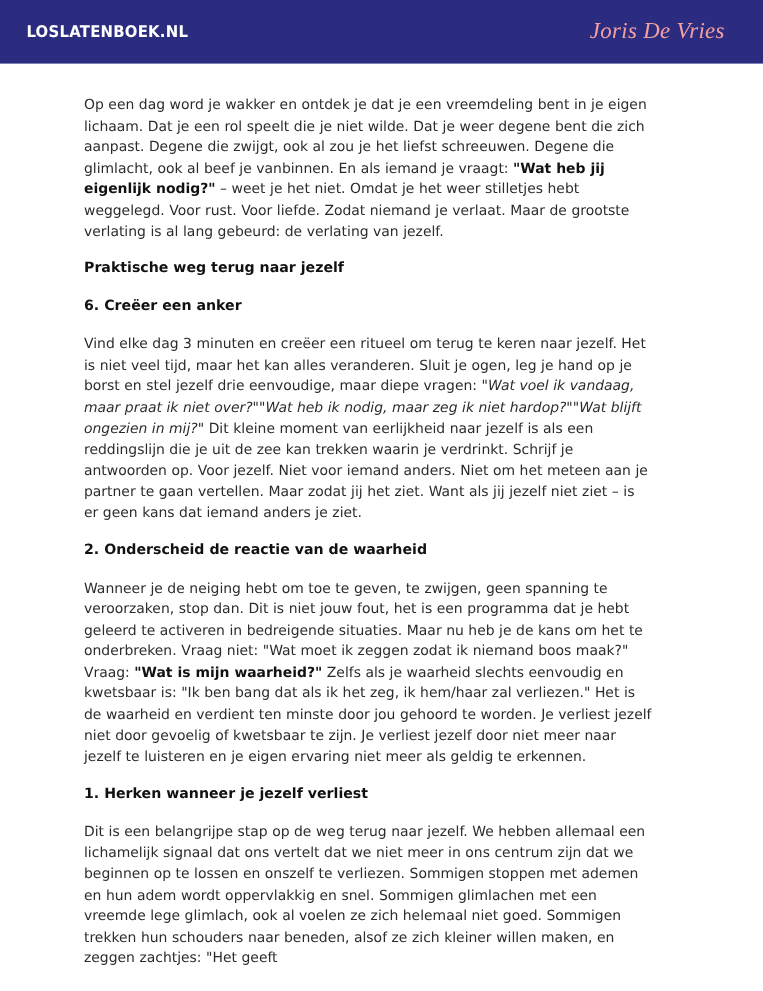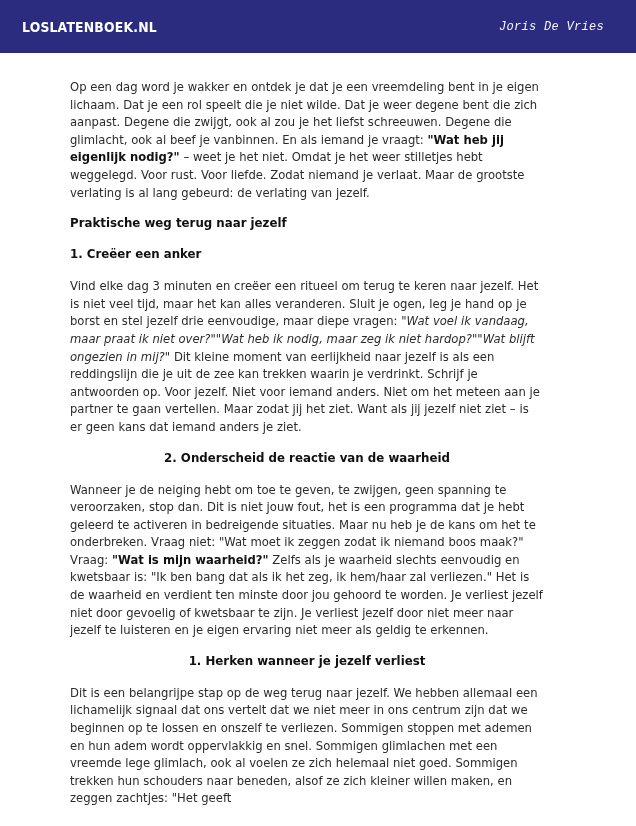--- a/index.html
+++ b/index.html
@@ -42,24 +42,24 @@
     font-weight: bold;
     font-size: 13.5px;
     letter-spacing: 0.2px;
     transform: scaleX(0.92);
     transform-origin: left center;
     white-space: nowrap;
     text-transform: uppercase;
   }
 
   .author-signature {
-    color: #ffffff;
-    font-family: Liberation Mono, monospace;
+    color: #fca5a5;
+    font-family: Liberation Serif, serif;
     font-style: italic;
-    font-size: 12px;
+    font-size: 19px;
     letter-spacing: 0.3px;
     white-space: nowrap;
     opacity: 0.96;
   }
 
   
   .article {
     position: absolute;
     top: 53px;
     left: 4px;
@@ -94,21 +94,20 @@
     margin-top: 2px;
   }
 
   .heading.step-head {
     margin-top: 0;
     margin-bottom: 15px;
   }
 
   .spacer-head {
     margin-top: 14px;
-    text-align: center;
   }
 
   b, .b {
     font-weight: bold;
     color: #111111;
   }
 
   i, .i {
     font-style: italic;
   }
@@ -122,21 +121,21 @@
     <div class="site-logo">LOSLATENBOEK.NL</div>
     <div class="author-signature">Joris De Vries</div>
   </div>
 
   <div class="article">
 
     <p class="para"><span>Op een dag word je wakker en ontdek je dat je een vreemdeling bent in je eigen lichaam. Dat je een rol speelt die je niet wilde. Dat je weer degene bent die zich aanpast. Degene die zwijgt, ook al zou je het liefst schreeuwen. Degene die glimlacht, ook al beef je vanbinnen. En als iemand je vraagt: </span><b>"Wat heb jij eigenlijk nodig?"</b><span>  –  weet je het niet. Omdat je het weer stilletjes hebt weggelegd. Voor rust. Voor liefde. Zodat niemand je verlaat. Maar de grootste verlating is al lang gebeurd: de verlating van jezelf.</span></p>
 
     <p class="heading section-head">Praktische weg terug naar jezelf</p>
 
-    <p class="heading step-head">1. Creëer een anker</p>
+    <p class="heading step-head">6. Creëer een anker</p>
 
     <p class="para"><span>Vind elke dag 3 minuten en creëer een ritueel om terug te keren naar jezelf. Het is niet veel tijd, maar het kan alles veranderen. Sluit je ogen, leg je hand op je borst en stel jezelf drie eenvoudige, maar diepe vragen: </span><i>"Wat voel ik vandaag, maar praat ik niet over?"</i><i>"Wat heb ik nodig, maar zeg ik niet hardop?"</i><i>"Wat blijft ongezien in mij?"</i><span> Dit kleine moment van eerlijkheid naar jezelf is als een reddingslijn die je uit de zee kan trekken waarin je verdrinkt. Schrijf je antwoorden op. Voor jezelf. Niet voor iemand anders. Niet om het meteen aan je partner te gaan vertellen. Maar zodat jij het ziet. Want als jij jezelf niet ziet  –  is er geen kans dat iemand anders je ziet.</span></p>
 
     <p class="heading step-head spacer-head">2. Onderscheid de reactie van de waarheid</p>
 
     <p class="para"><span>Wanneer je de neiging hebt om toe te geven, te zwijgen, geen spanning te veroorzaken, stop dan. Dit is niet jouw fout, het is een programma dat je hebt geleerd te activeren in bedreigende situaties. Maar nu heb je de kans om het te onderbreken. Vraag niet: "Wat moet ik zeggen zodat ik niemand boos maak?" Vraag: </span><b>"Wat is mijn waarheid?"</b><span> Zelfs als je waarheid slechts eenvoudig en kwetsbaar is: "Ik ben bang dat als ik het zeg, ik hem/haar zal verliezen." Het is de waarheid en verdient ten minste door jou gehoord te worden. Je verliest jezelf niet door gevoelig of kwetsbaar te zijn. Je verliest jezelf door niet meer naar jezelf te luisteren en je eigen ervaring niet meer als geldig te erkennen.</span></p>
 
     <p class="heading step-head spacer-head">1. Herken wanneer je jezelf verliest</p>
 
     <p class="para tight">Dit is een belangrijpe stap op de weg terug naar jezelf. We hebben allemaal een lichamelijk signaal dat ons vertelt dat we niet meer in ons centrum zijn dat we beginnen op te lossen en onszelf te verliezen. Sommigen stoppen met ademen en hun adem wordt oppervlakkig en snel. Sommigen glimlachen met een vreemde lege glimlach, ook al voelen ze zich helemaal niet goed. Sommigen trekken hun schouders naar beneden, alsof ze zich kleiner willen maken, en zeggen zachtjes: "Het geeft</p>

